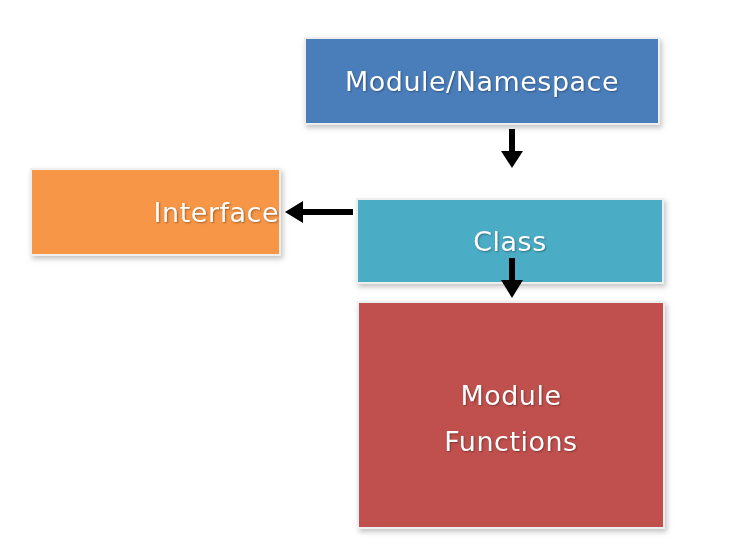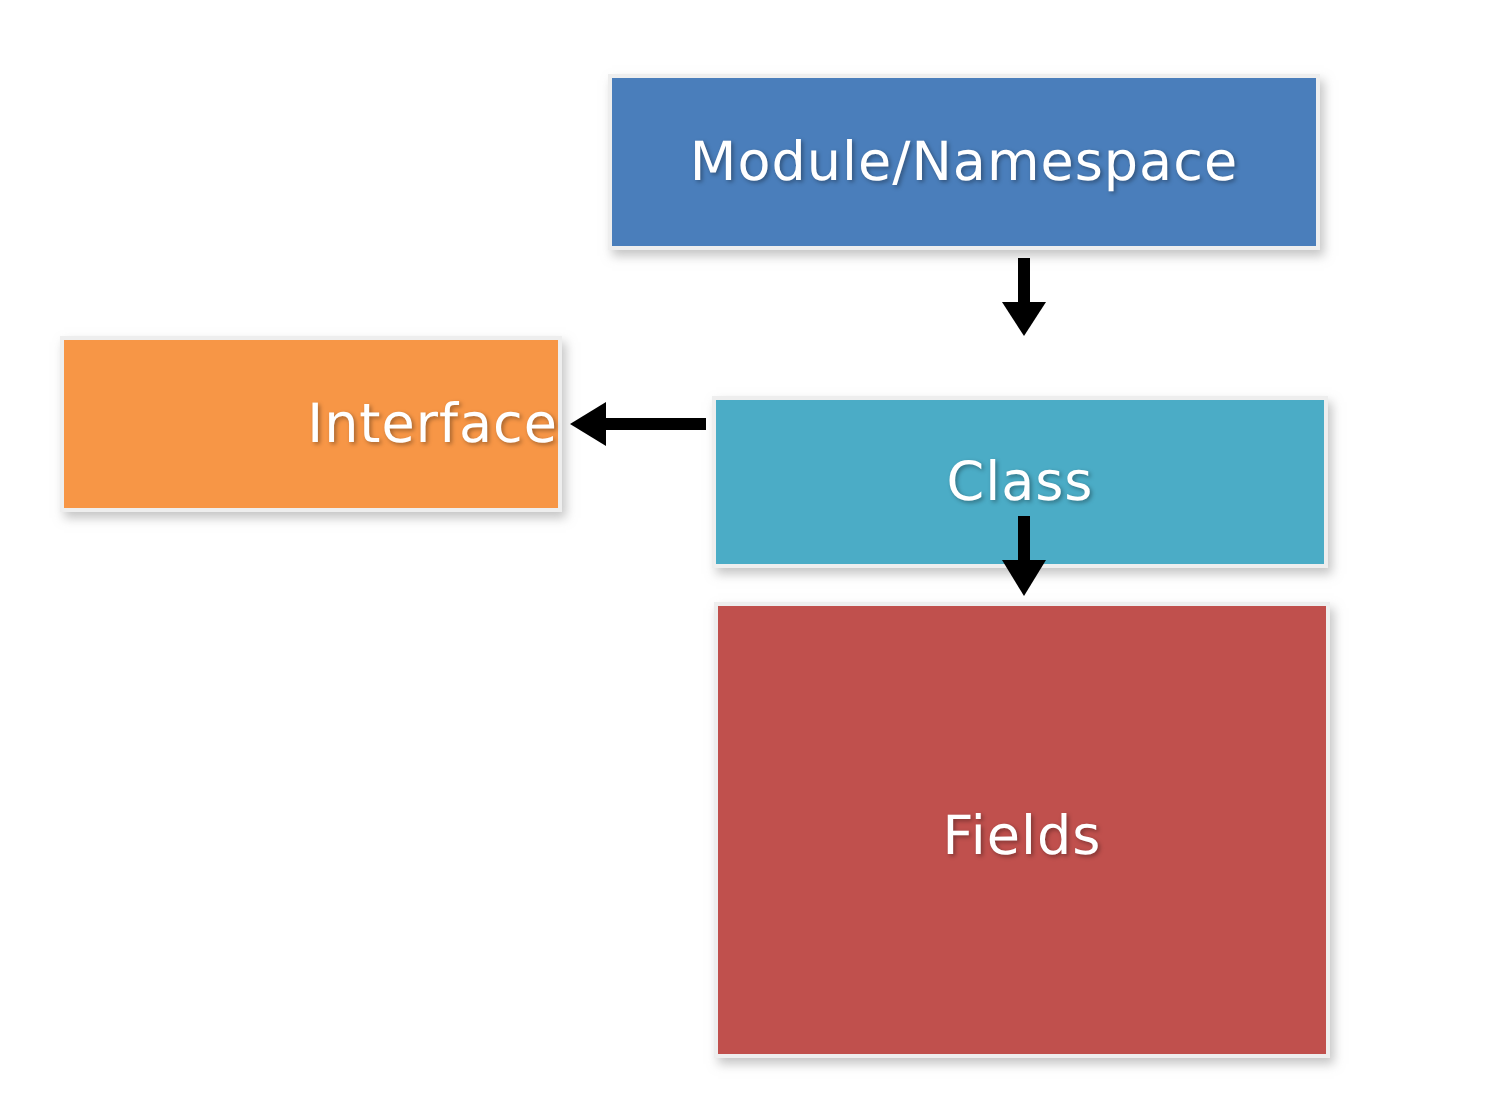--- a/index.html
+++ b/index.html
@@ -72,21 +72,22 @@
 
   <div class="node node-interface">
     <span class="node-label">Interface</span>
   </div>
 
   <div class="node node-class">
     <span class="node-label">Class</span>
   </div>
 
   <div class="node node-members">
-    <span class="node-label">Fields</span>
+    <span class="node-label">Module</span>
+    <span class="node-label">Functions</span>
   </div>
 
   <svg class="arrow-layer" viewBox="0 0 754 552" xmlns="http://www.w3.org/2000/svg">
 
     <g>
       <line x1="512" y1="129" x2="512" y2="153" stroke="#000000" stroke-width="6"></line>
       <polygon points="501,151 523,151 512,168" fill="#000000"></polygon>
     </g>
 
     <g>

